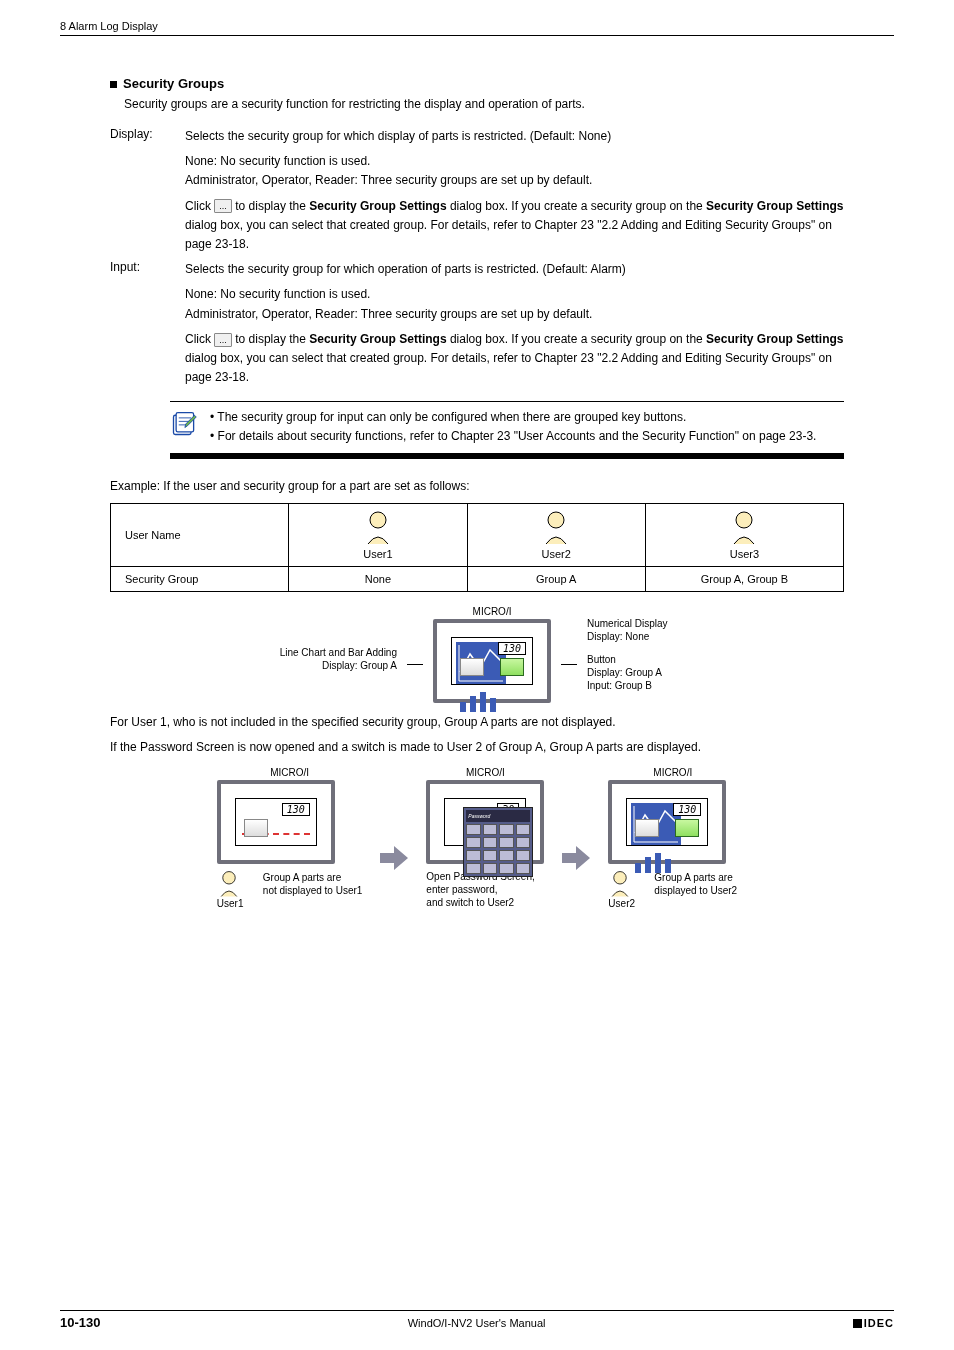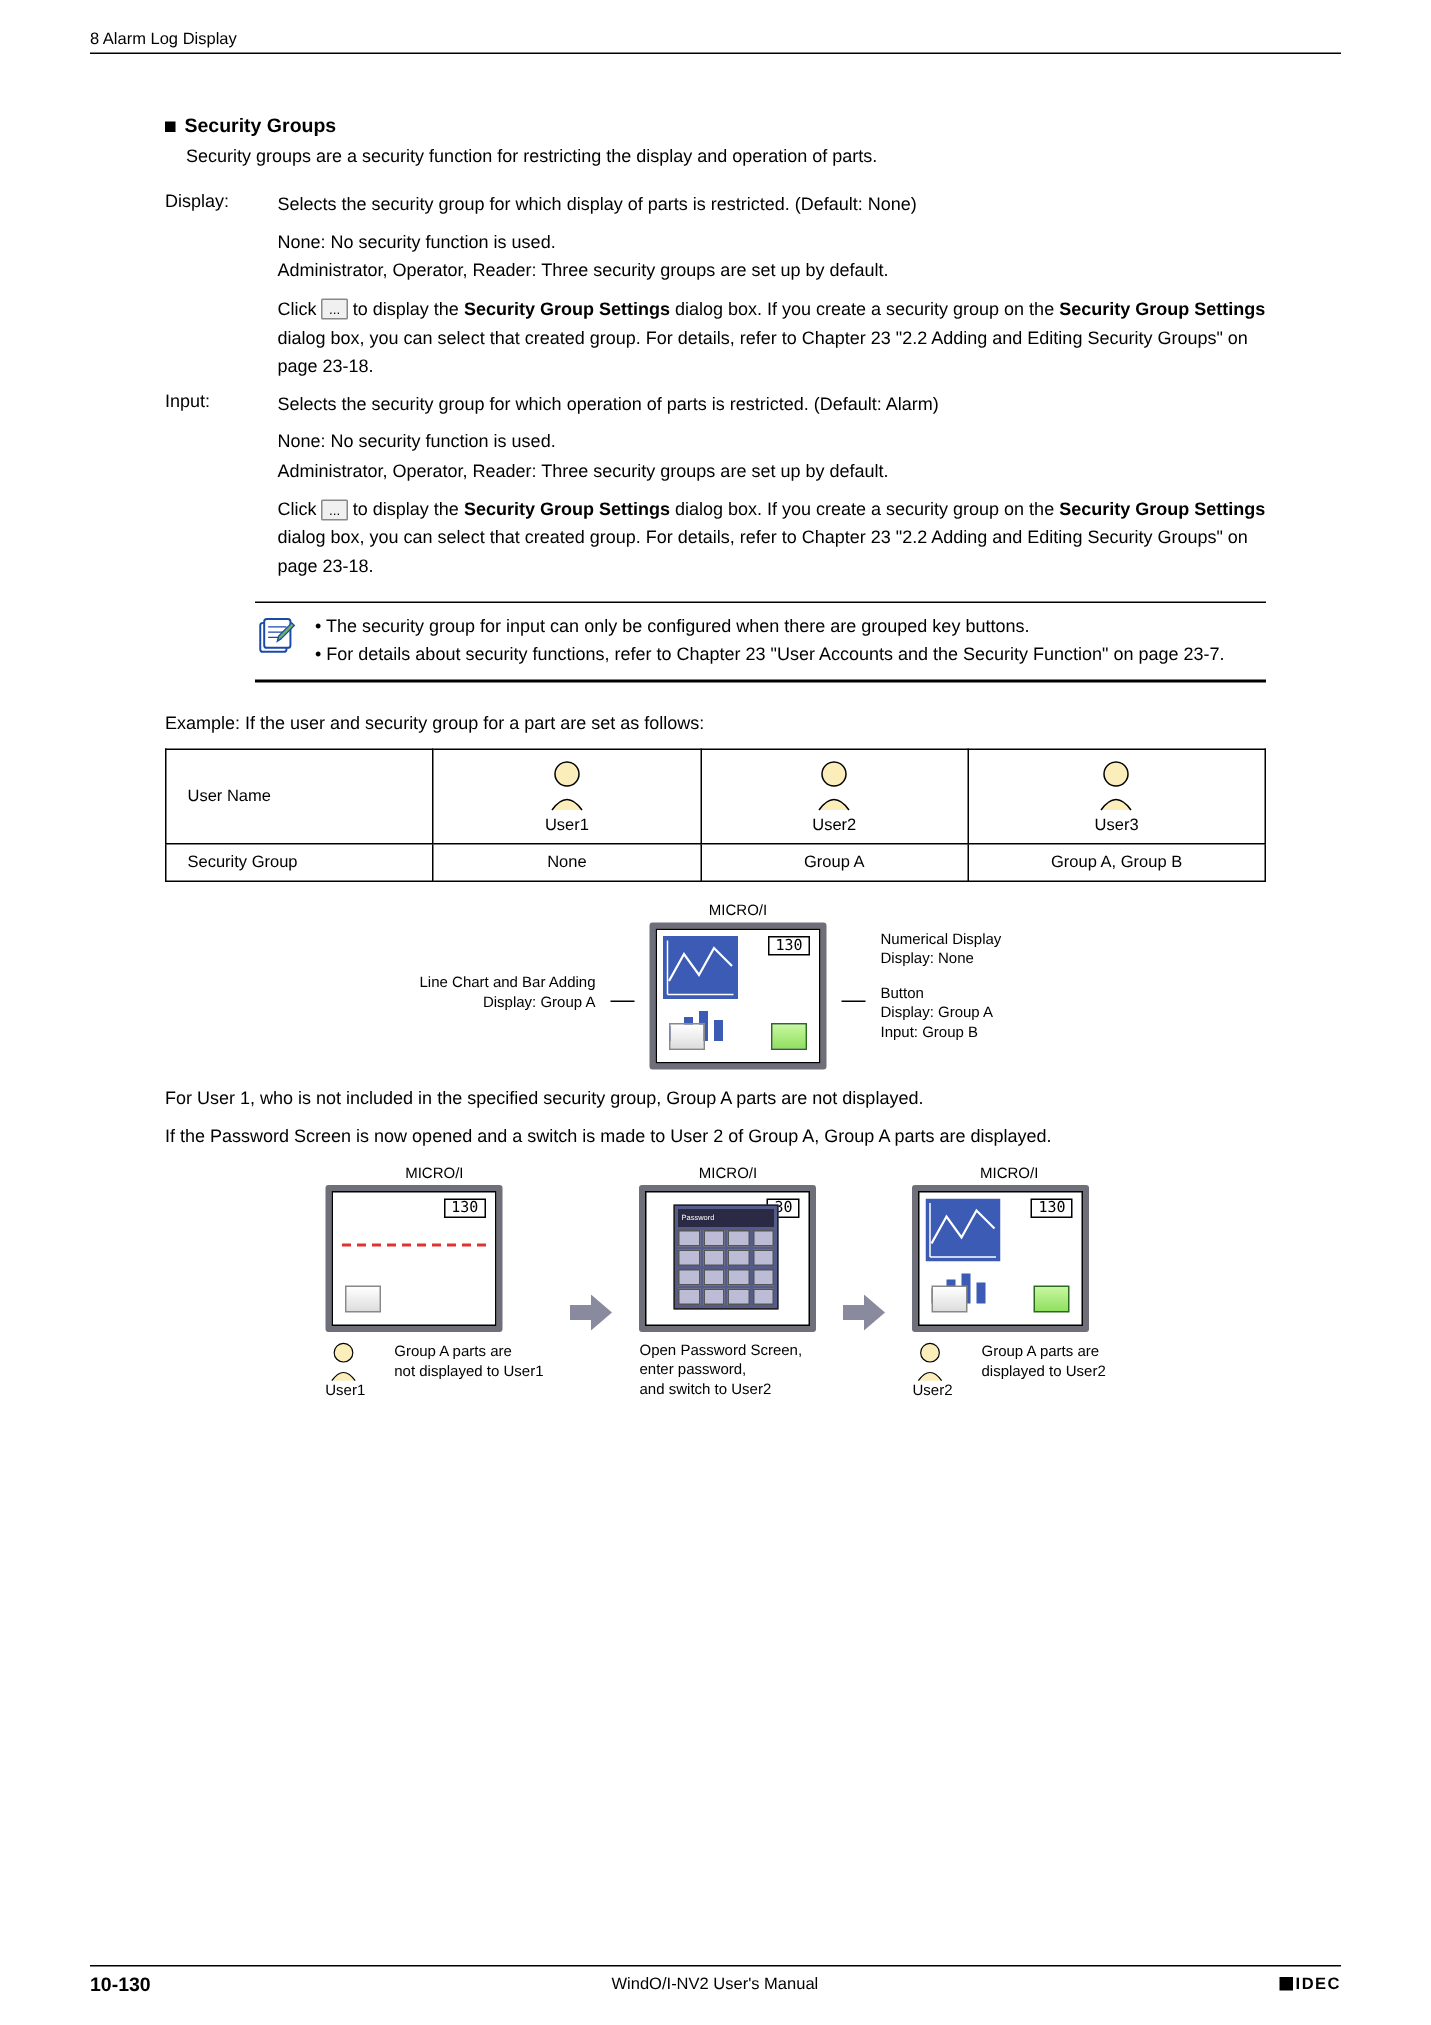--- a/index.html
+++ b/index.html
@@ -66,21 +66,21 @@
     border: 1px solid #888;
     background: #f0f0f0;
     font-size: 9px;
     padding: 0 4px;
     line-height: 12px;
     vertical-align: middle;
     border-radius: 1px;
   }
   .note-box {
     border-top: 1px solid #000;
-    border-bottom: 2px solid #000000;
+    border-bottom: 6px solid #000000;
     margin: 14px 0 20px 60px;
     padding: 6px 0;
     display: flex;
     align-items: flex-start;
     gap: 12px;
     line-height: 1.6;
   }
   .note-icon {
     flex-shrink: 0;
     width: 28px;
@@ -127,26 +127,27 @@
   .micro-box {
     text-align: center;
   }
   .micro-label {
     font-size: 10px;
     margin-bottom: 2px;
   }
   .micro-screen {
     border: 4px solid #6f6f7a;
     border-radius: 2px;
-    padding: 0;
+    padding: 14px;
     background: #fff;
     width: 118px;
-    height: 98px;
+    height: 84px;
     box-sizing: border-box;
     position: relative;
+    font-style: italic;
   }
   .micro-inner {
     border: 1px solid #000;
     width: 100%;
     height: 100%;
     box-sizing: border-box;
     position: relative;
     padding: 4px;
   }
   .num-disp {
@@ -330,21 +331,21 @@
       <div class="note-icon">
         <svg viewBox="0 0 32 32">
             <rect x="4" y="6" width="20" height="22" fill="none" stroke="#1a4aa8" stroke-width="1.5" rx="2"></rect>
             <rect x="7" y="3" width="20" height="22" fill="#fff" stroke="#1a4aa8" stroke-width="1.5" rx="2"></rect>
             <path d="M10 9 L24 9 M10 13 L24 13 M10 17 L20 17" stroke="#1a4aa8" stroke-width="1"></path>
             <path d="M20 18 L30 8 L28 6 L18 16 L17 20 Z" fill="#6eb54a" stroke="#1a4aa8" stroke-width="1"></path>
           </svg>
       </div>
       <div>
         <div>• <span>The security group for input can only be configured when there are grouped key buttons.</span></div>
-        <div>• <span>For details about security functions, refer to Chapter 23 "User Accounts and the Security Function" on page 23-7.</span></div>
+        <div>• <span>For details about security functions, refer to Chapter 23 "User Accounts and the Security Function" on page 23-3.</span></div>
       </div>
     </div>
 
     <div class="example-line">Example: If the user and security group for a part are set as follows:</div>
 
     <table class="user-table">
       <tbody>
           <tr>
         <td class="row-label">User Name</td>
         <td class="user-cell">

